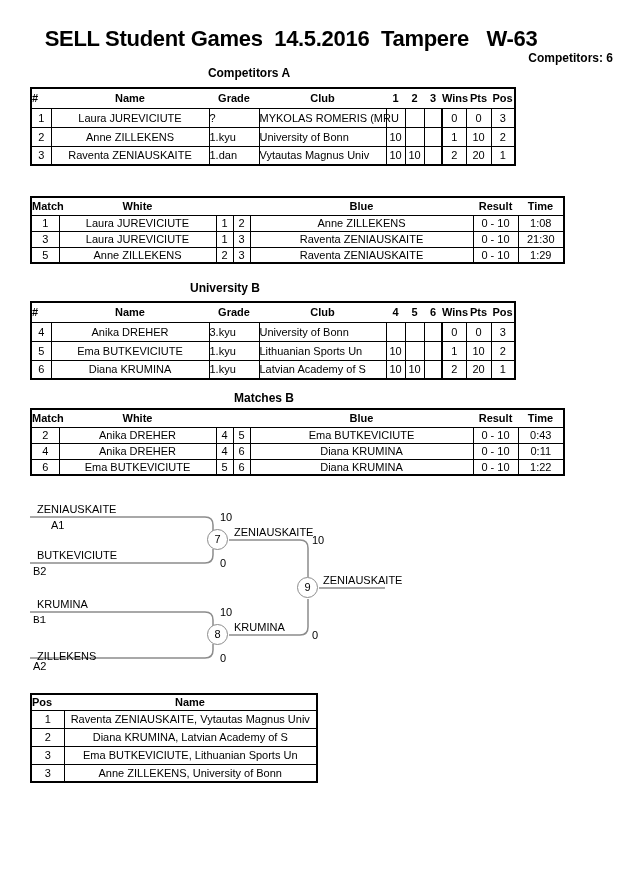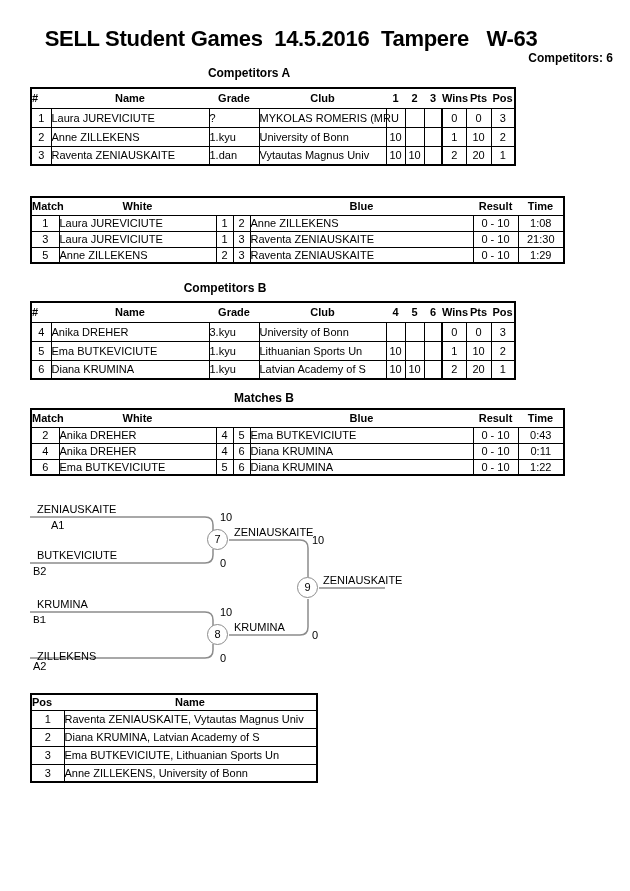--- a/index.html
+++ b/index.html
@@ -50,21 +50,21 @@
   }
   .tbl td { border: 1px solid #000; }
   .tbl tr.hdr th { border: none; font-weight: bold; }
   .tbl th.thick, .tbl td.thick { border-left: 2px solid #000; }
   .comp tr { height: 19px; }
   .comp tr.hdr { height: 20px; }
   .match tr { height: 16px; }
   .match tr.hdr { height: 18px; }
   .res tr { height: 18px; }
   .res tr.hdr { height: 16px; }
-  .al { text-align: left; padding-left: 6px; }
+  .al { text-align: center; padding-left: 6px; }
   .al4 { text-align: left; padding-left: 4px; }
   .al2 { text-align: left; padding-left: 2px; }
   .ac { text-align: center; }
   .bracket-svg { position: absolute; left: 0; top: 0; pointer-events: none; }
   .bracket-svg path { fill: none; stroke: #8c8c8c; stroke-width: 1.5; }
   .knot {
     position: absolute;
     width: 19px; height: 19px;
     border: 1.5px solid #8c8c8c;
     border-radius: 50%;
@@ -197,21 +197,21 @@
       <td class="al">Anne ZILLEKENS</td>
       <td class="ac">2</td>
       <td class="ac">3</td>
       <td class="al">Raventa ZENIAUSKAITE</td>
       <td class="ac">0 - 10</td>
       <td class="ac">1:29</td>
     </tr>
   </tbody>
     </table>
 
-  <div class="section-heading" style="left:0;width:450px;top:281px;">Competitors B</div>
+  <div class="section-heading" style="left:0;width:450px;top:281px;">University B</div>
   <table class="tbl comp" style="left:30px;top:301px;width:484px;">
     <colgroup>
       <col style="width:20px">
         <col style="width:158px">
         <col style="width:50px">
         <col style="width:127px">
       <col style="width:19px">
         <col style="width:19px">
         <col style="width:18px">
       <col style="width:24px">

